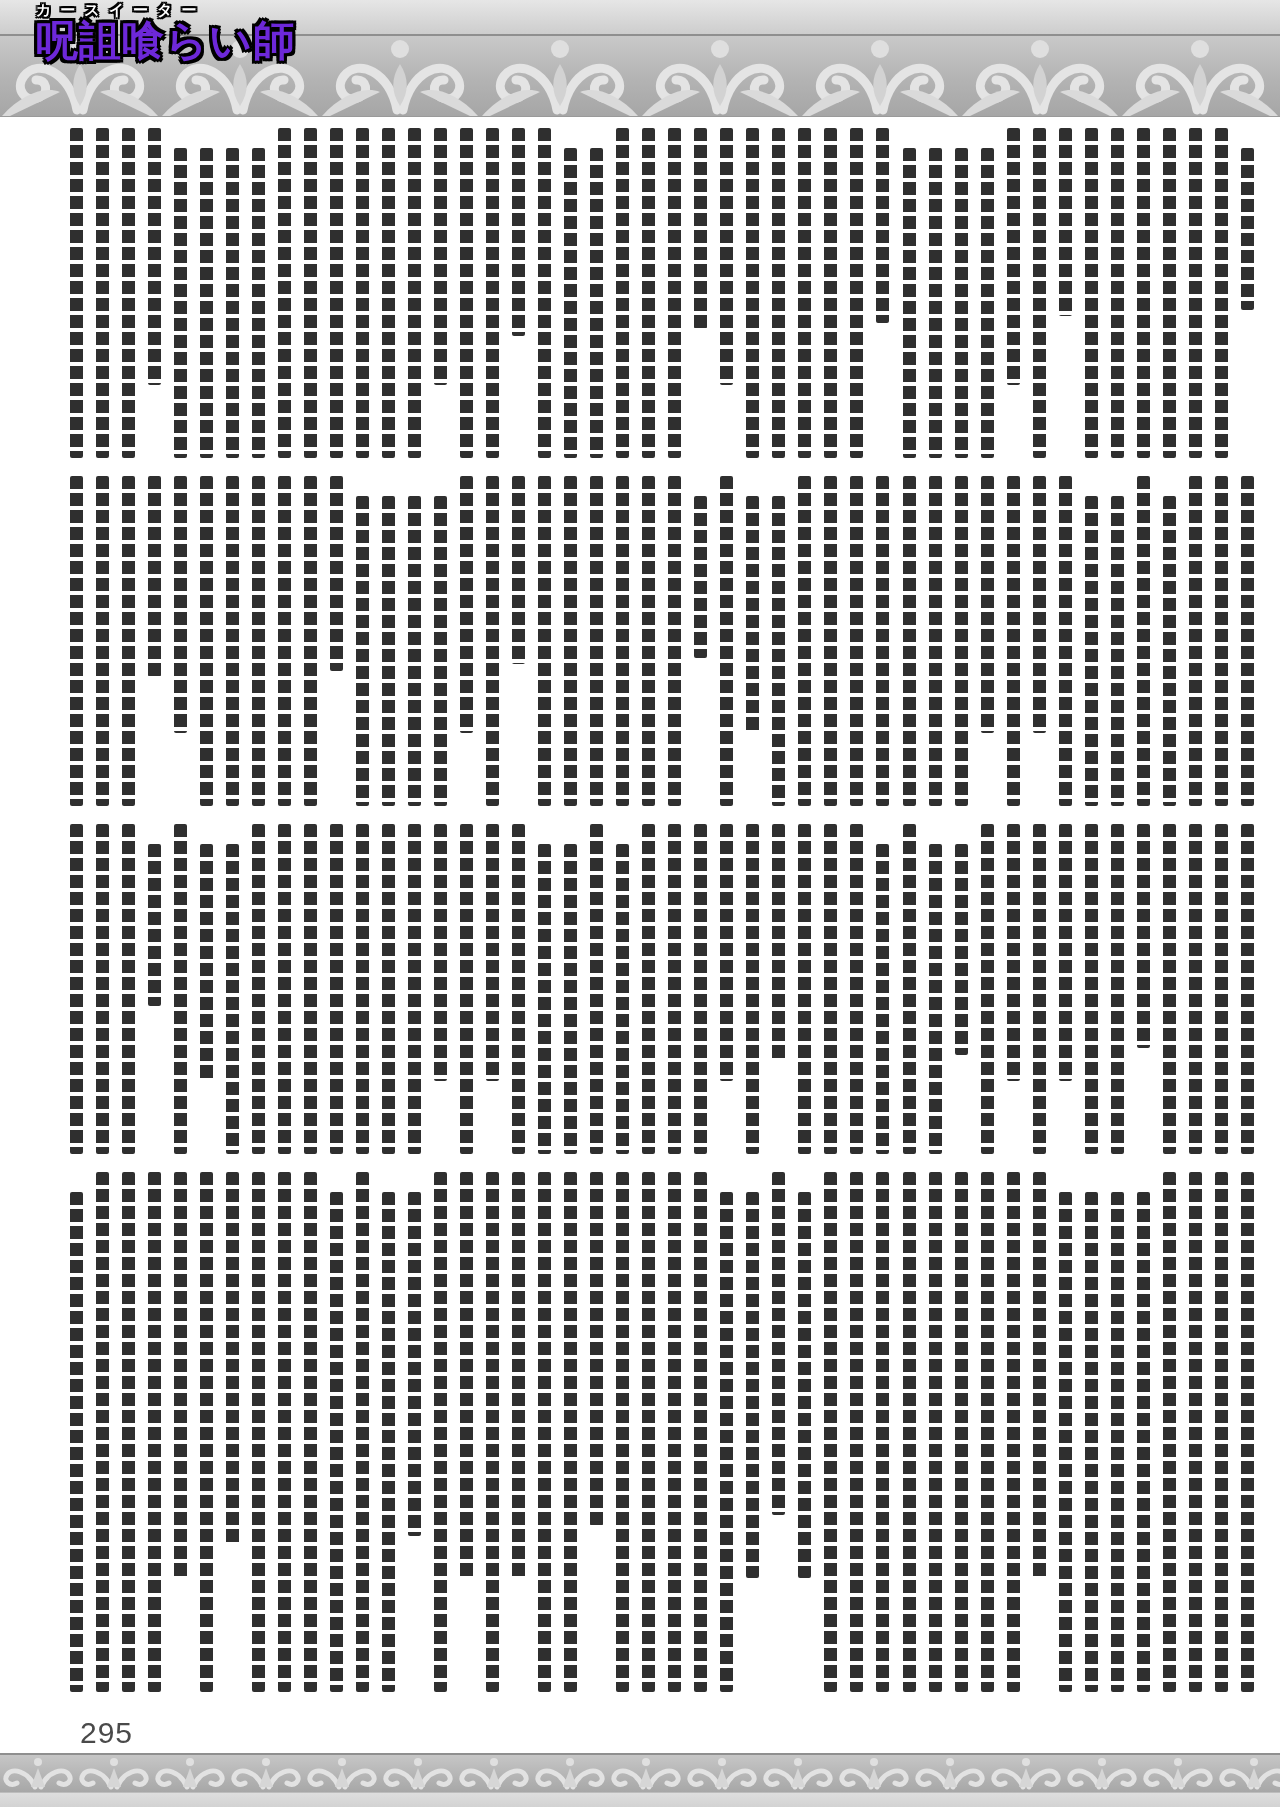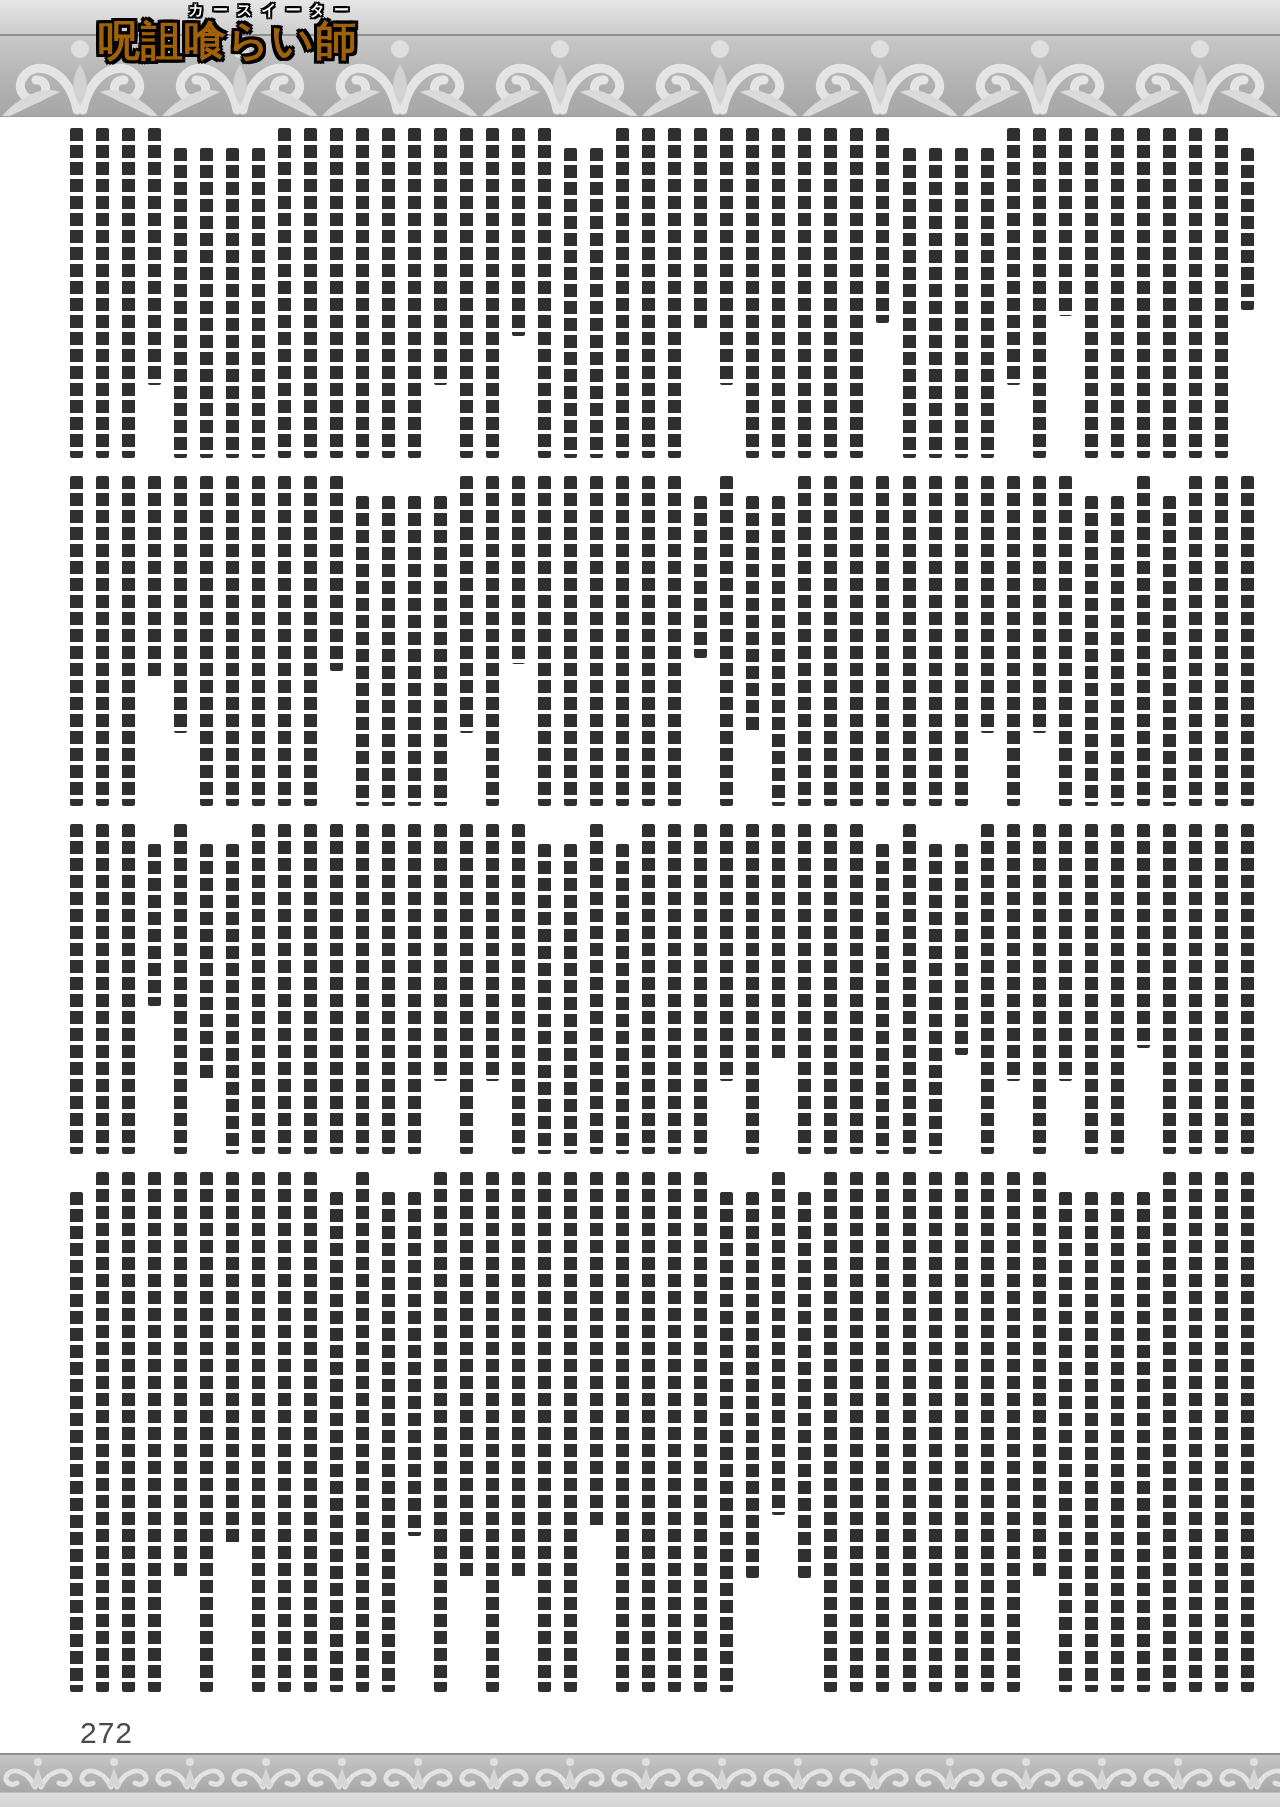--- a/index.html
+++ b/index.html
@@ -15,28 +15,28 @@
     display:flex;overflow:hidden;border-bottom:1px solid #9a9a9a;}
   .orn-row-top svg{flex:none;}
 
   .ornament-bottom{position:absolute;bottom:0;left:0;right:0;height:54px;}
   .orn-row-bottom{height:37px;background:linear-gradient(180deg,#c6c6c6,#a7a7a7);
     border-top:2px solid #8f8f8f;display:flex;overflow:hidden;}
   .orn-row-bottom svg{flex:none;}
   .orn-cap-bottom{height:15px;background:linear-gradient(180deg,#dedede,#d2d2d2);border-top:1px solid #bdbdbd;}
 
   
-  .title-block{position:absolute;left:52px;top:2px;width:306px;text-align:right;z-index:5;line-height:1.05;}
+  .title-block{position:absolute;left:36px;top:2px;width:306px;text-align:left;z-index:5;line-height:1.05;}
   .title-ruby{
     font-size:15px;font-weight:bold;color:#ffffff;letter-spacing:9px;
     text-shadow:-2px -2px 0 #000,2px -2px 0 #000,-2px 2px 0 #000,2px 2px 0 #000,
                  0 -2px 0 #000,0 2px 0 #000,-2px 0 0 #000,2px 0 0 #000;
   }
   .title-main{
-    font-family:"Liberation Serif",serif;font-size:42px;font-weight:900;color:#a16207;
+    font-family:"Liberation Serif",serif;font-size:42px;font-weight:900;color:#6d28d9;
     letter-spacing:1px;margin-top:1px;
     text-shadow:-3px -3px 0 #000,3px -3px 0 #000,-3px 3px 0 #000,3px 3px 0 #000,
                  0 -3px 0 #000,0 3px 0 #000,-3px 0 0 #000,3px 0 0 #000;
   }
   .title-sub{
     display:inline-block;font-size:20px;font-weight:bold;color:#0d0d0d;letter-spacing:3px;
     padding:1px 8px 2px;border-bottom:5px solid #121212;margin-top:2px;
     text-shadow:-2px -2px 0 #fff,2px -2px 0 #fff,-2px 2px 0 #fff,2px 2px 0 #fff,
                  0 -2px 0 #fff,0 2px 0 #fff,-2px 0 0 #fff,2px 0 0 #fff;
   }
@@ -327,21 +327,21 @@
         <div class="col" style="margin-top: 0px; height: calc(72% + 0px);"></div>
         <div class="col" style="margin-top: 0px; height: calc(100% + 0px);"></div>
         <div class="col" style="margin-top: 0px; height: calc(78% + 0px);"></div>
         <div class="col" style="margin-top: 0px; height: calc(100% + 0px);"></div>
         <div class="col" style="margin-top: 0px; height: calc(100% + 0px);"></div>
         <div class="col" style="margin-top: 0px; height: calc(100% + 0px);"></div>
         <div class="col" style="margin-top: 20px; height: calc(100% - 20px);"></div>
       </div>
     </div>
 
-  <div class="page-number">272</div>
+  <div class="page-number">295</div>
 
   <div class="ornament-bottom">
     <div class="orn-row-bottom">
   <svg width="76" height="36" viewBox="0 0 76 36">
     <circle cx="38" cy="7" r="4" fill="#e0e0e0"></circle>
     <path d="M35 32 C28 16 12 12 7 20 C3 26 10 32 17 28" fill="none" stroke="#e2e2e2" stroke-width="5" stroke-linecap="round"></path>
     <path d="M41 32 C48 16 64 12 69 20 C73 26 66 32 59 28" fill="none" stroke="#e2e2e2" stroke-width="5" stroke-linecap="round"></path>
     <path d="M38 13 L31 32 L45 32 Z" fill="#d6d6d6"></path>
   </svg>
 

